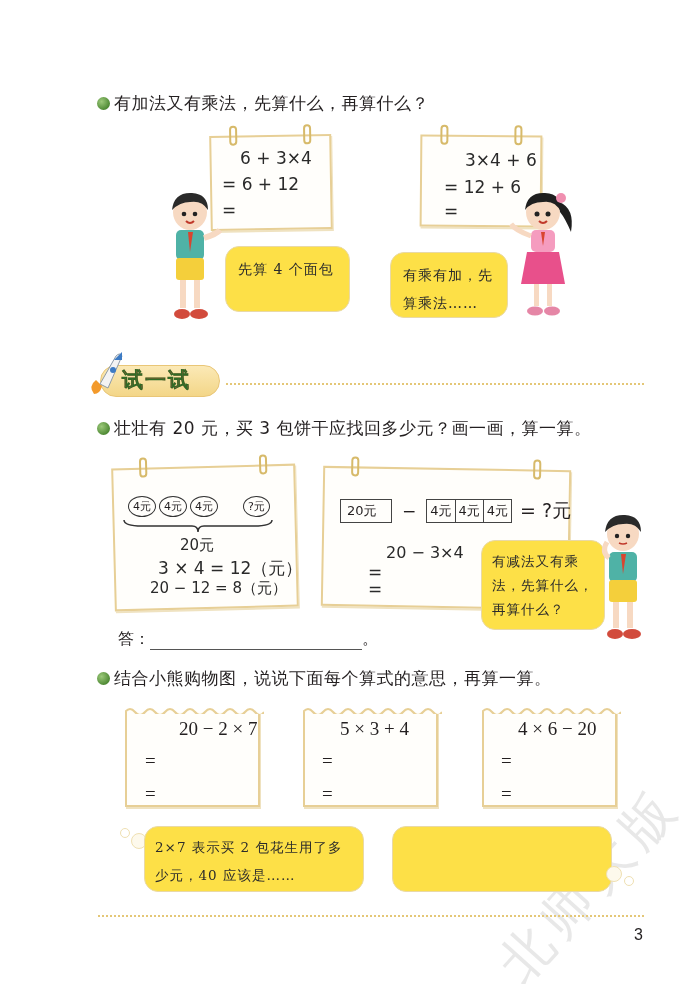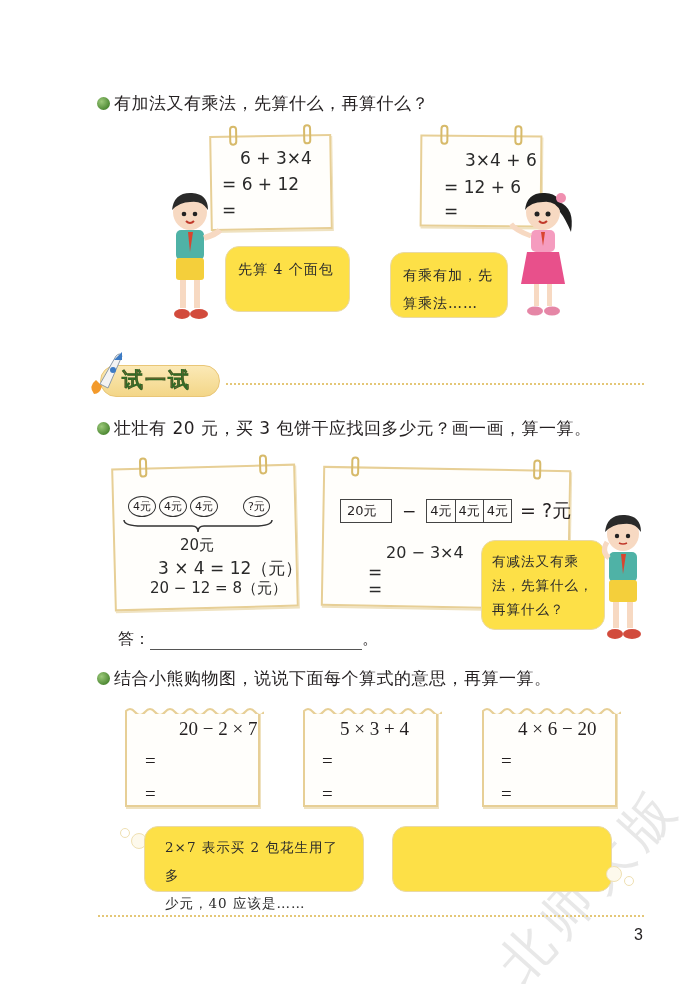--- a/index.html
+++ b/index.html
@@ -212,21 +212,21 @@
   <svg class="wave" width="139" height="8" viewBox="0 0 139 8" preserveAspectRatio="none">
       <path d="M0 6 Q5 0 10 6 T20 6 T30 6 T40 6 T50 6 T60 6 T70 6 T80 6 T90 6 T100 6 T110 6 T120 6 T130 6 T139 6" stroke="#e7cf96" stroke-width="2" fill="#fffefb"></path>
     </svg>
 </div>
 <div class="expr" style="left:518px; top:718px;">4 × 6 − 20</div>
 <div class="eq" style="left:501px; top:750px;">=</div>
 <div class="eq" style="left:501px; top:783px;">=</div>
 
 <div class="abs" style="left:120px; top:828px; width:10px; height:10px; border:1.5px solid #efe0b2; border-radius:50%;"></div>
 <div class="abs" style="left:131px; top:833px; width:16px; height:16px; border:1.5px solid #efe0b2; border-radius:50%; background:#fdf9ec;"></div>
-<div class="bubble" style="left:144px; top:826px; width:220px; height:66px; padding:6px 20px; font-size:13.5px;">
+<div class="bubble" style="left:144px; top:826px; width:220px; height:66px; padding:6px 10px; font-size:13.5px;">
   <div>2×7 表示买 2 包花生用了多</div>
   <div>少元，40 应该是……</div>
 </div>
 <div class="bubble" style="left:392px; top:826px; width:220px; height:66px; padding:6px 12px; font-size:13.5px;">
 </div>
 <div class="abs" style="left:606px; top:866px; width:16px; height:16px; border:1.5px solid #efe0b2; border-radius:50%; background:#fdf9ec;"></div>
 <div class="abs" style="left:624px; top:876px; width:10px; height:10px; border:1.5px solid #efe0b2; border-radius:50%;"></div>
 
 <div class="dotline" style="left:98px; top:915px; width:546px;"></div>
 <div class="page-num">3</div>

